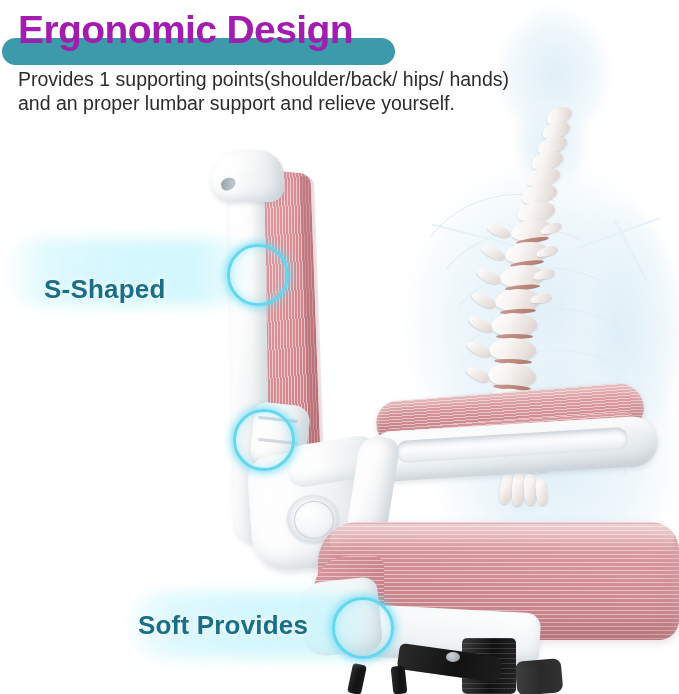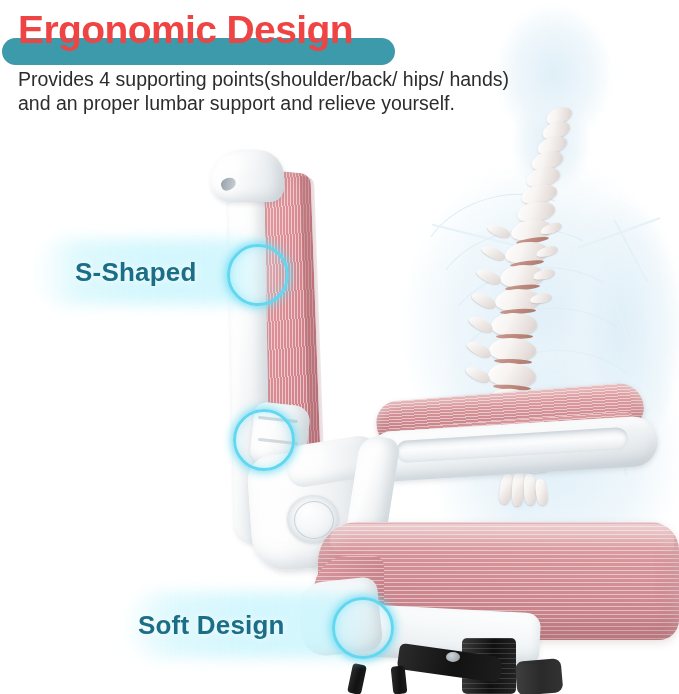--- a/index.html
+++ b/index.html
@@ -52,21 +52,21 @@
   }
   .dark{background:linear-gradient(95deg,#2b2b2b,#121212 55%,#1d1d1d);}
 
   
   #title-bar{
     position:absolute;left:2px;top:38px;width:393px;height:27px;
     border-radius:14px;background:#3d9aab;
   }
   #page-title{
     position:absolute;left:18px;top:10px;
-    font-size:39px;font-weight:bold;color:#ef4444;
+    font-size:39px;font-weight:bold;color:#a21caf;
     letter-spacing:-.6px;line-height:1;white-space:nowrap;
   }
   .subtitle-line{
     position:absolute;left:18px;font-size:19.5px;color:#2c2c2c;
     line-height:1.22;white-space:nowrap;font-weight:normal;
   }
   #subtitle-1{top:68px;}
   #subtitle-2{top:92px;text-align:right;}
 
   
@@ -262,30 +262,30 @@
     <div class="piece dark" style="left:398px;top:650px;width:104px;height:26px;border-radius:6px 10px 8px 6px;transform:rotate(8deg);"></div>
     <div class="piece dark" style="left:350px;top:664px;width:14px;height:30px;border-radius:4px;transform:rotate(12deg);"></div>
     <div class="piece dark" style="left:392px;top:666px;width:14px;height:28px;border-radius:4px;transform:rotate(-6deg);"></div>
     <div class="piece" style="left:446px;top:652px;width:14px;height:10px;border-radius:50%;
                 background:radial-gradient(circle at 40% 35%,#cfd5d9,#8d969c);"></div>
     <div class="piece dark" style="left:516px;top:660px;width:46px;height:34px;border-radius:8px;transform:rotate(-5deg);opacity:.9;"></div>
   </div>
 
   <div id="title-bar"></div>
   <div id="page-title">Ergonomic Design</div>
-  <div class="subtitle-line" id="subtitle-1">Provides 4 supporting points(shoulder/back/ hips/ hands)</div>
+  <div class="subtitle-line" id="subtitle-1">Provides 1 supporting points(shoulder/back/ hips/ hands)</div>
   <div class="subtitle-line" id="subtitle-2">and an proper lumbar support and relieve yourself.</div>
 
-  <div class="callout" style="left:34px;top:239px;width:250px;">
+  <div class="callout" style="left:3px;top:239px;width:250px;align-items:flex-end;">
     <div class="callout-glow"></div>
     <div class="callout-label" style="margin-left:41px;">S-Shaped</div>
   </div>
   <div class="ring" style="left:227px;top:244px;width:56px;height:56px;"></div>
 
   <div class="ring" style="left:233px;top:409px;width:56px;height:56px;"></div>
 
   <div class="callout" style="left:124px;top:592px;width:262px;">
     <div class="callout-glow"></div>
-    <div class="callout-label" style="margin-left:14px;">Soft Design</div>
+    <div class="callout-label" style="margin-left:14px;">Soft Provides</div>
   </div>
   <div class="ring" style="left:332px;top:597px;width:56px;height:56px;"></div>
 
 </div>
 
 </body></html>

